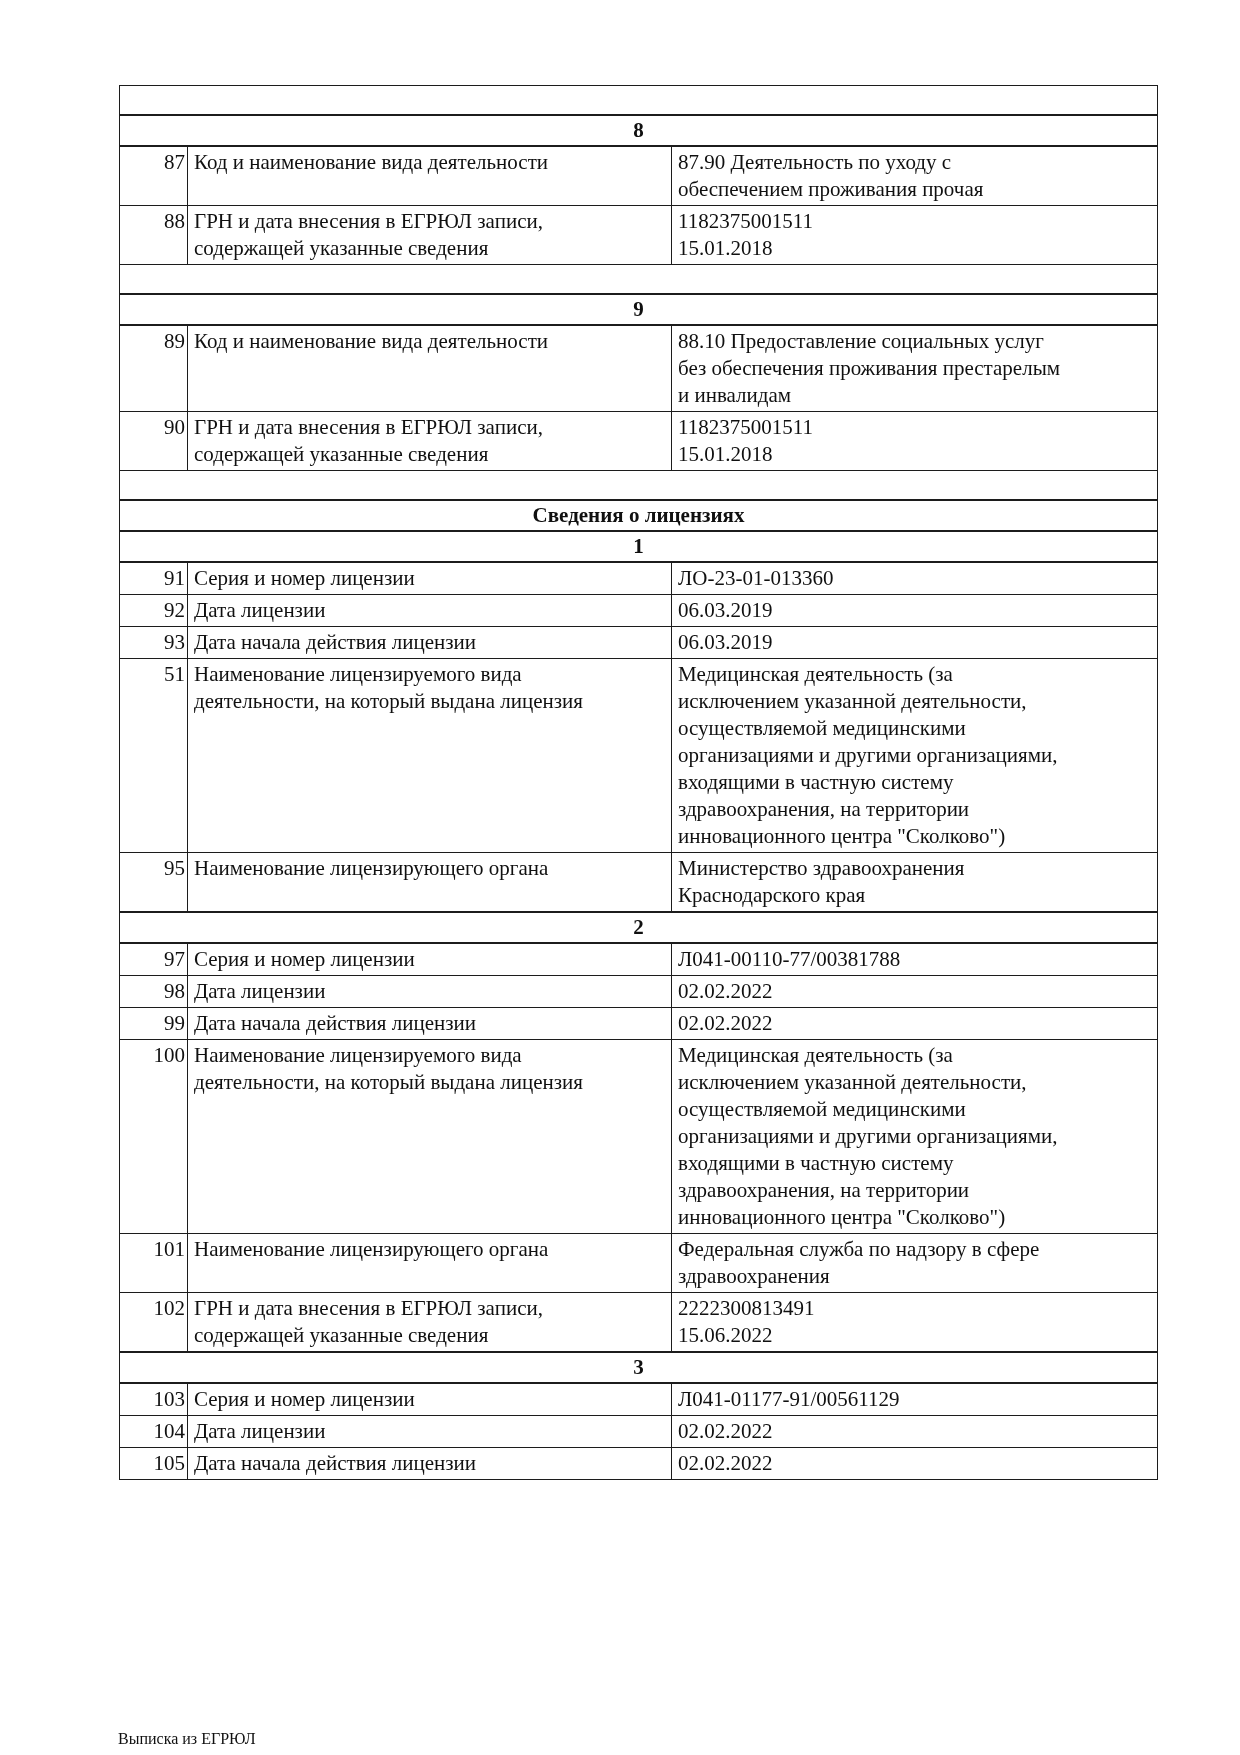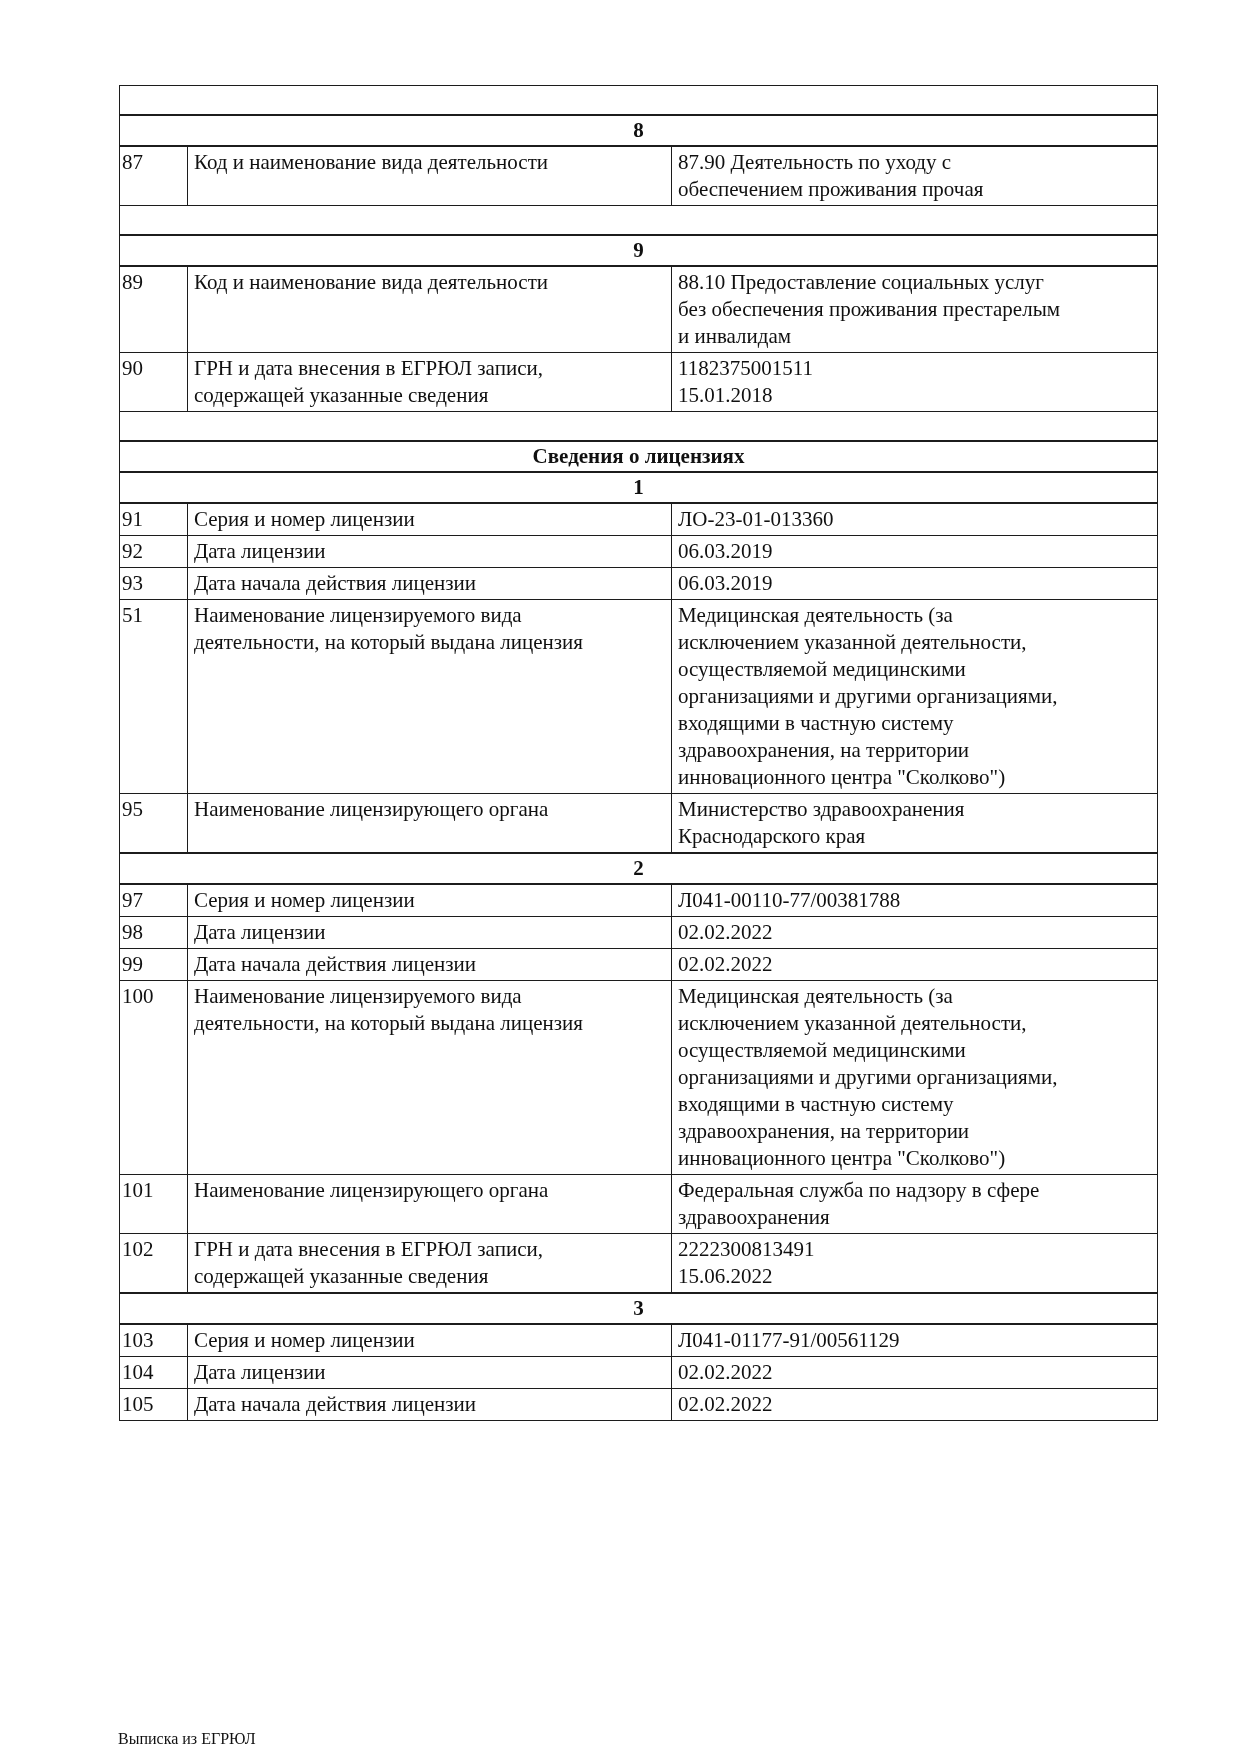--- a/index.html
+++ b/index.html
@@ -27,21 +27,21 @@
     color: #101010;
   }
   .doc-table td {
     border: 1px solid #1c1c1c;
     vertical-align: top;
     padding: 2px 6px;
     white-space: pre-line;
     overflow: hidden;
   }
   .doc-table td.num-cell {
-    text-align: left;
+    text-align: right;
     padding: 2px 2px;
   }
   .doc-table tr.spacer-row td {
     height: 28px;
     padding: 0;
   }
   .doc-table tr.section-row td,
   .doc-table tr.title-row td {
     font-weight: bold;
     text-align: center;
@@ -85,20 +85,27 @@
       </tr>
       <tr class="section-row">
         <td colspan="3">8</td>
       </tr>
       <tr>
         <td class="num-cell">87</td>
         <td>Код и наименование вида деятельности</td>
         <td>87.90 Деятельность по уходу с
 обеспечением проживания прочая</td>
       </tr>
+      <tr>
+        <td class="num-cell">88</td>
+        <td>ГРН и дата внесения в ЕГРЮЛ записи,
+содержащей указанные сведения</td>
+        <td>1182375001511
+15.01.2018</td>
+      </tr>
       <tr class="spacer-row">
         <td colspan="3"></td>
       </tr>
       <tr class="section-row">
         <td colspan="3">9</td>
       </tr>
       <tr>
         <td class="num-cell">89</td>
         <td>Код и наименование вида деятельности</td>
         <td>88.10 Предоставление социальных услуг

